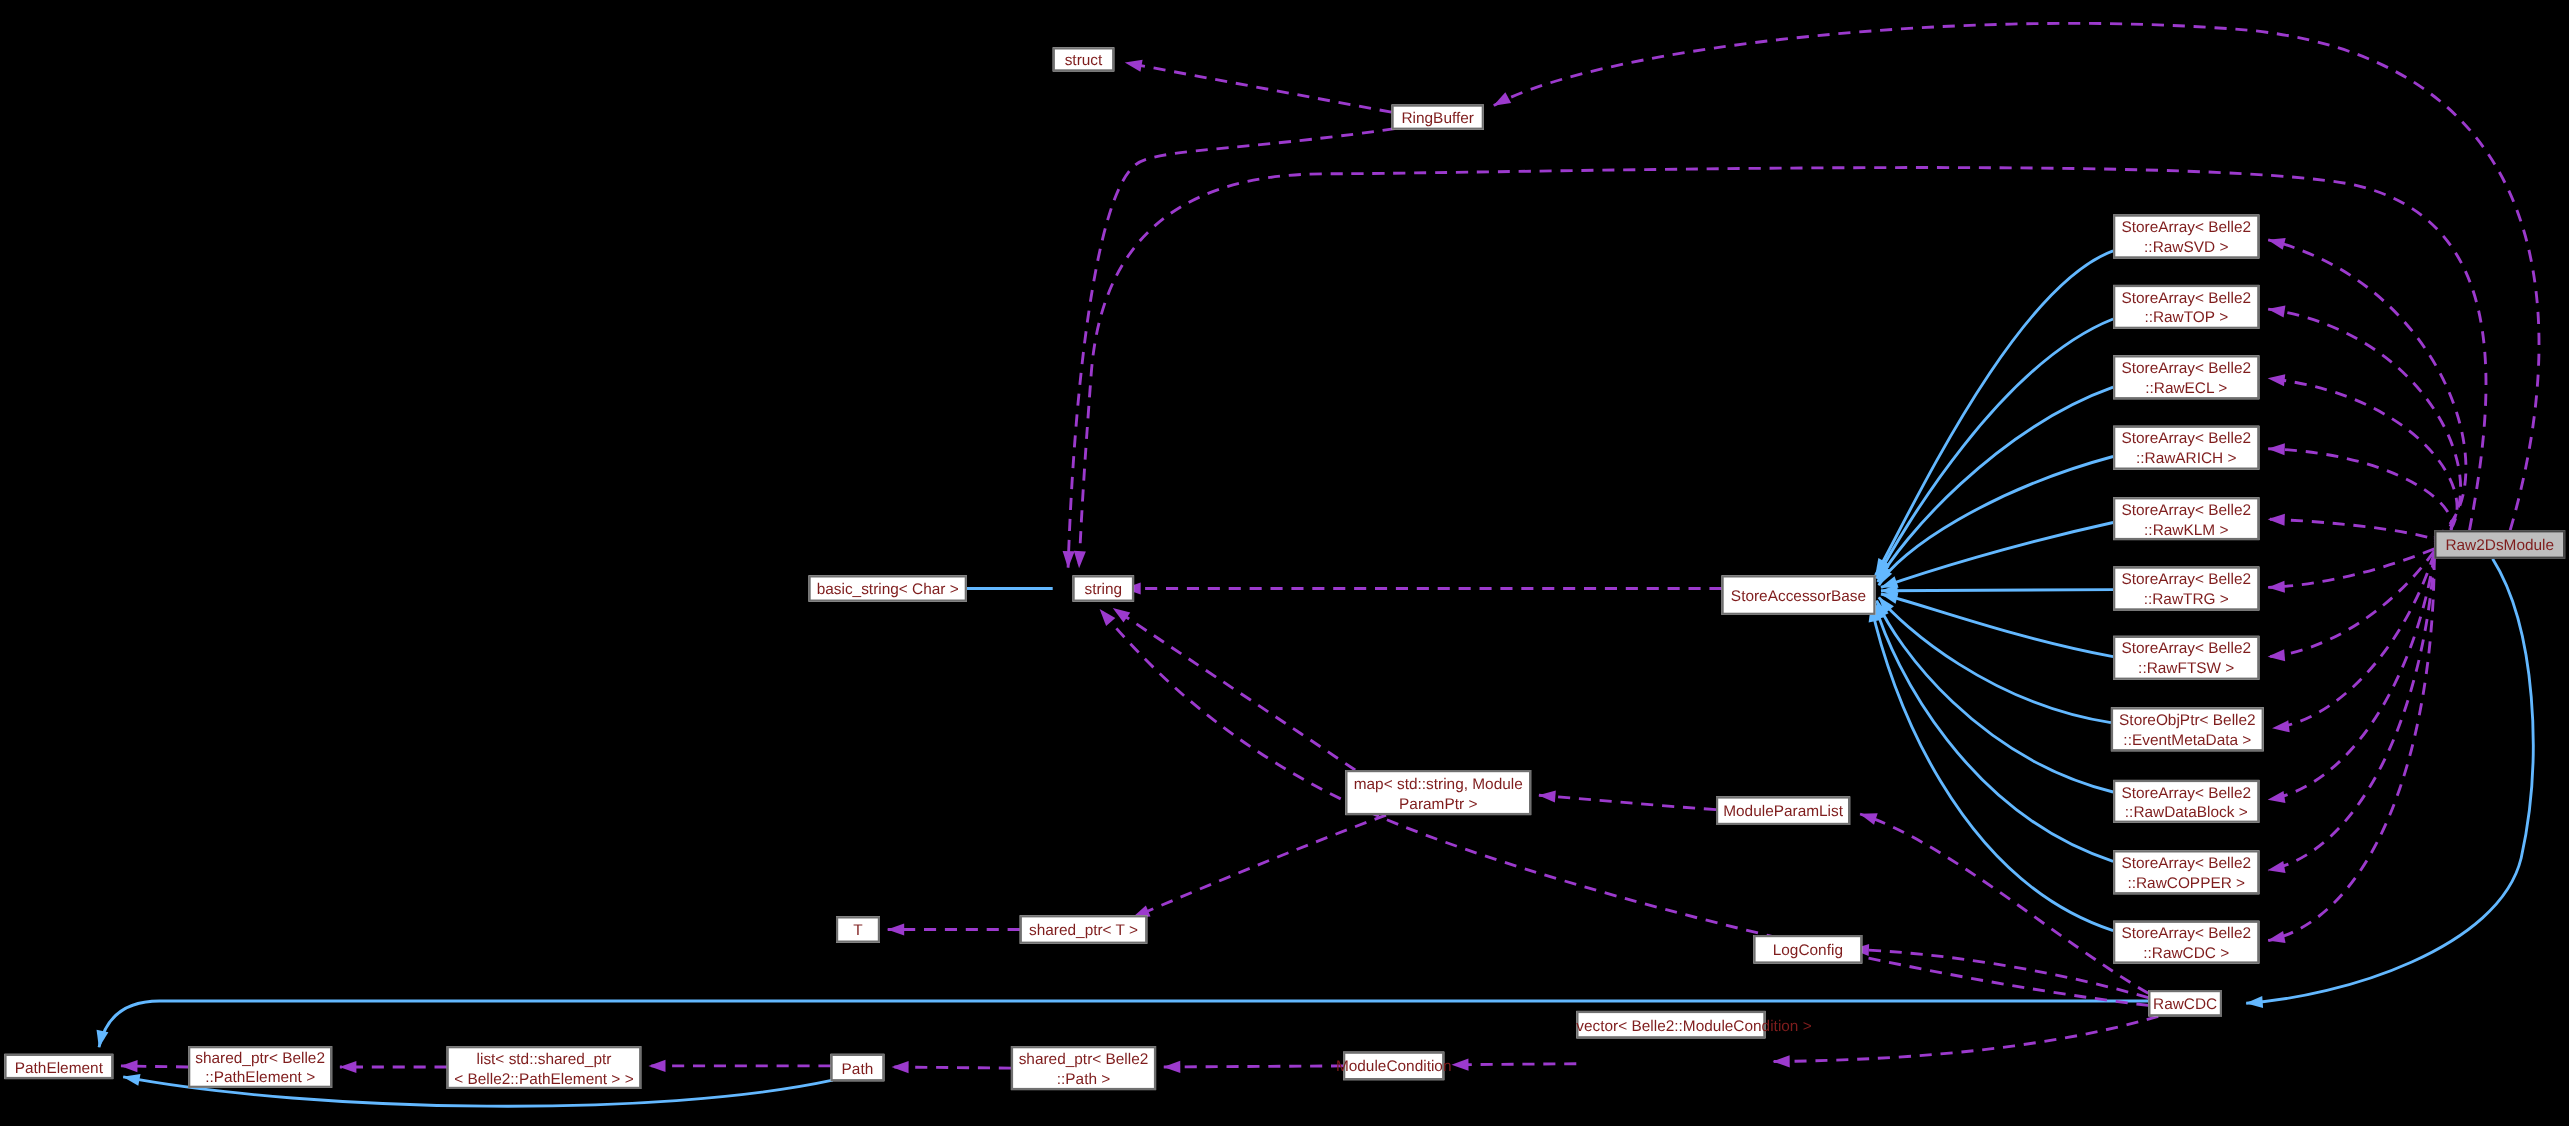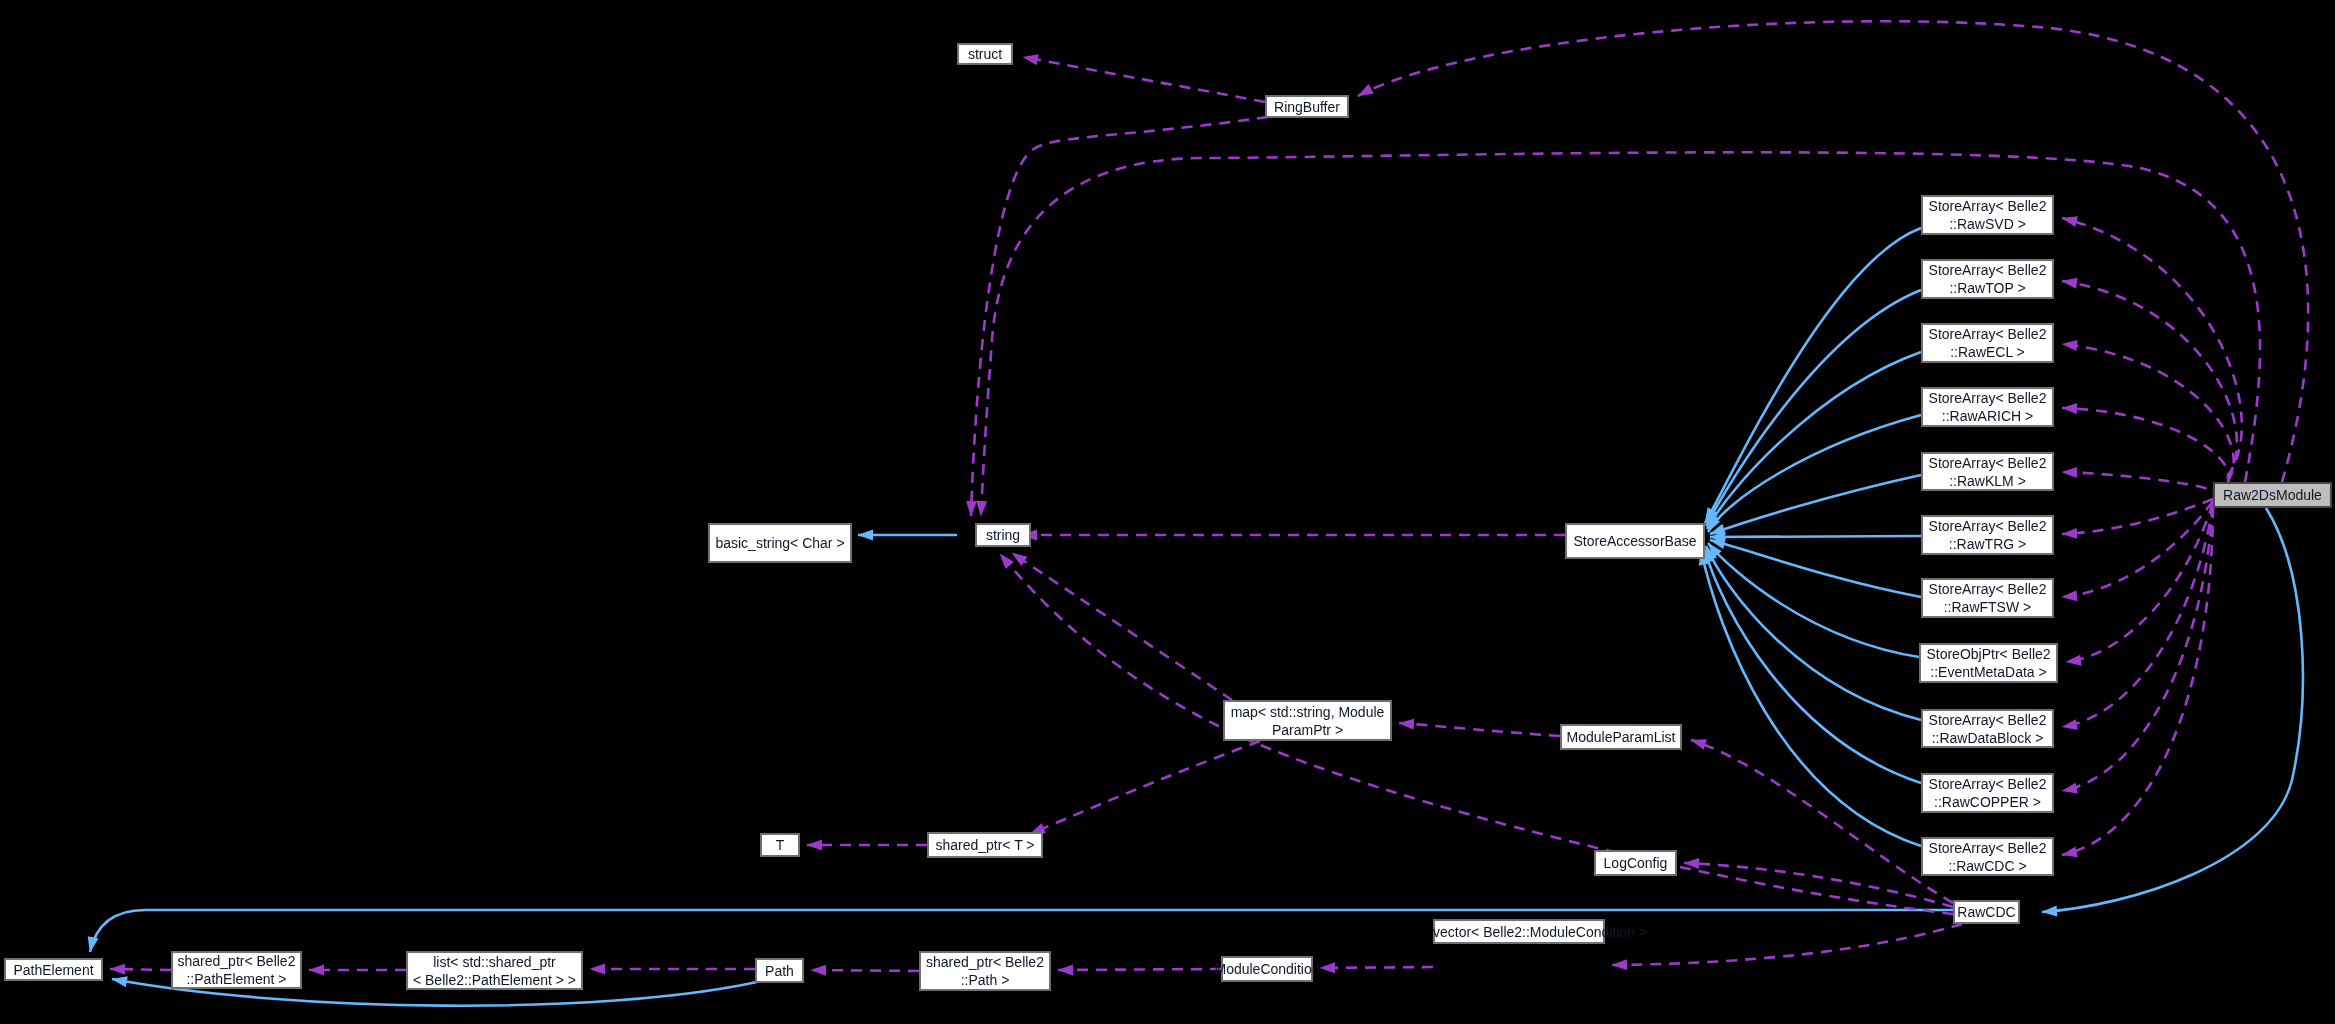--- a/index.html
+++ b/index.html
@@ -1,21 +1,21 @@
 <!DOCTYPE html>
 <html><head>
 <meta charset="utf-8">
 <title>Raw2DsModule Collaboration Diagram</title>
 <style>
   html,body{margin:0;padding:0;background:#000;}
   #canvas{position:relative;width:2335px;height:1024px;background:#000;overflow:hidden;
           font-family:"Liberation Sans", sans-serif;}
   #edges{position:absolute;left:0;top:0;z-index:0;}
   .node{position:absolute;z-index:1;background:#ffffff;border:2px solid #707070;
-        color:#0f172a;display:flex;flex-direction:column;justify-content:center;align-items:center;
+        color:#7f1d1d;display:flex;flex-direction:column;justify-content:center;align-items:center;
         font-size:14px;line-height:18px;text-align:center;white-space:nowrap;box-sizing:border-box;}
   .node.hl{background:#BEBEBE;border-color:#474747;}
   .node span{display:block;}
 </style>
 </head>
 <body>
 
 <div id="canvas">
 
   <svg id="edges" width="2335" height="1024" viewBox="0 0 2335 1024">
@@ -129,21 +129,21 @@
     </div>
   <div class="node" style="left:1921px;top:837px;width:133px;height:39px;">
       <span>StoreArray&lt; Belle2</span>
       <span>::RawCDC &gt;</span>
     </div>
 
   <div class="node hl" style="left:2213px;top:482px;width:119px;height:26px;">
       <span>Raw2DsModule</span>
     </div>
 
-  <div class="node" style="left:708px;top:523px;width:144px;height:40px;">
+  <div class="node" style="left:735px;top:523px;width:144px;height:24px;">
       <span>basic_string&lt; Char &gt;</span>
     </div>
   <div class="node" style="left:957px;top:523px;width:56px;height:24px;margin-left:18px;">
       <span>string</span>
     </div>
   <div class="node" style="left:1565px;top:523px;width:140px;height:36px;">
       <span>StoreAccessorBase</span>
     </div>
 
   <div class="node" style="left:1223px;top:700px;width:169px;height:41px;text-align:right;">
@@ -153,21 +153,21 @@
   <div class="node" style="left:1560px;top:724px;width:122px;height:26px;">
       <span>ModuleParamList</span>
     </div>
 
   <div class="node" style="left:760px;top:833px;width:40px;height:24px;">
       <span>T</span>
     </div>
   <div class="node" style="left:927px;top:832px;width:116px;height:26px;">
       <span>shared_ptr&lt; T &gt;</span>
     </div>
-  <div class="node" style="left:1594px;top:850px;width:83px;height:26px;">
+  <div class="node" style="left:1594px;top:850px;width:99px;height:26px;">
       <span>LogConfig</span>
     </div>
   <div class="node" style="left:1953px;top:900px;width:67px;height:24px;">
       <span>RawCDC</span>
     </div>
 
   <div class="node" style="left:4px;top:958px;width:99px;height:23px;">
       <span>PathElement</span>
     </div>
   <div class="node" style="left:171px;top:951px;width:131px;height:38px;">

